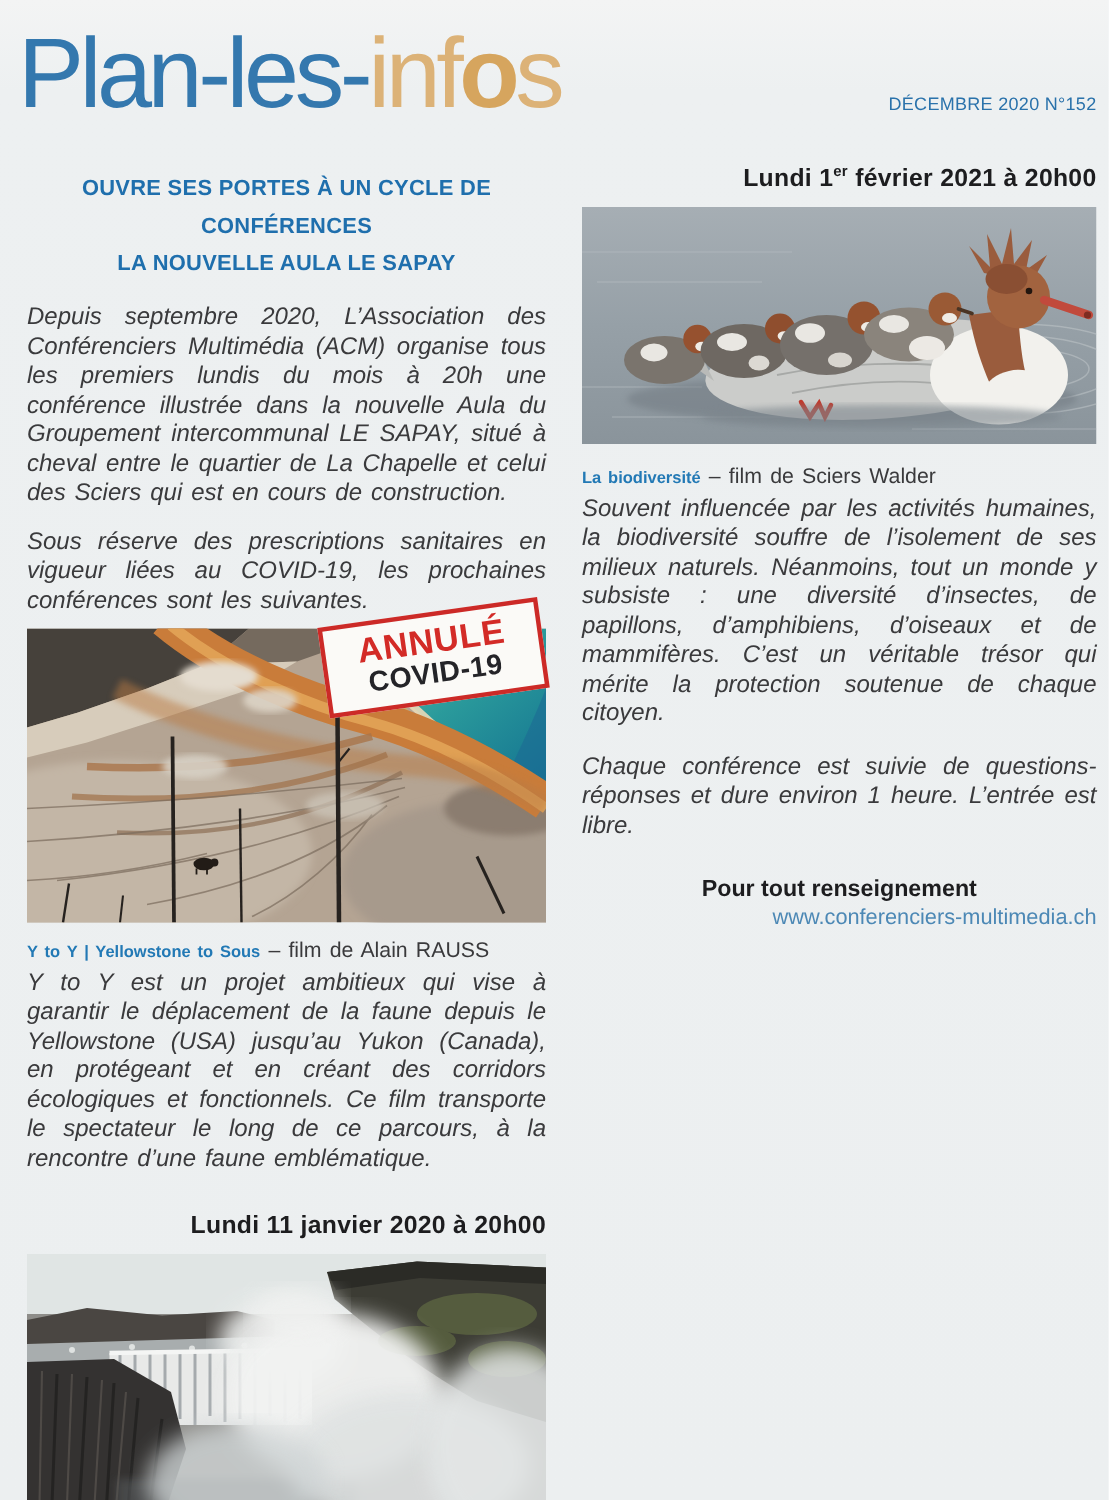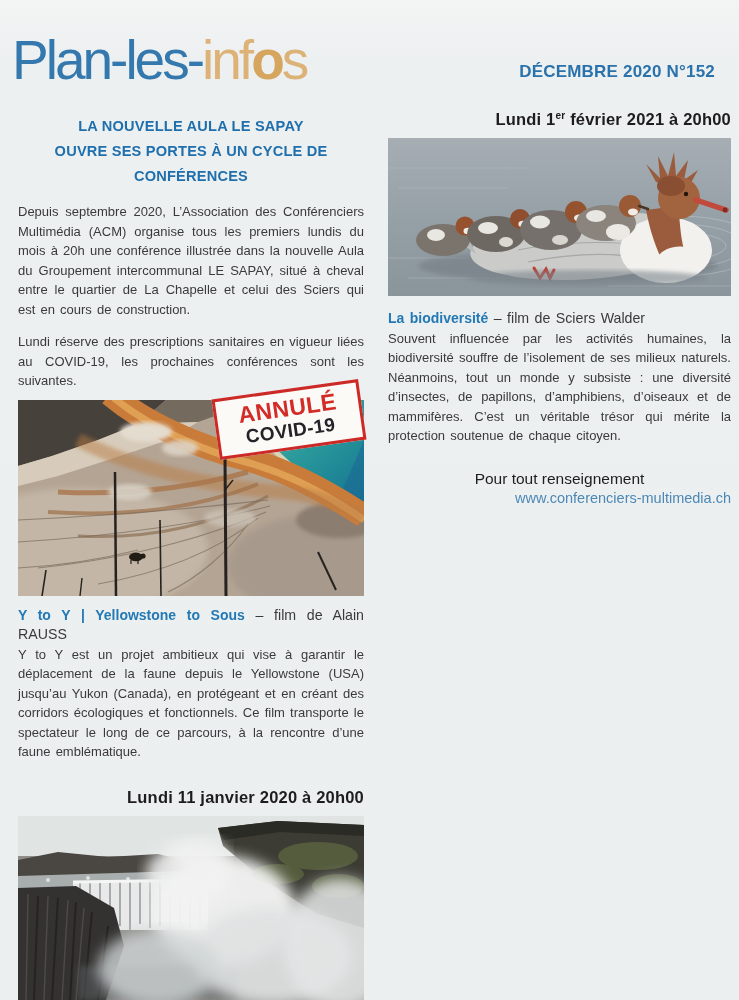--- a/index.html
+++ b/index.html
@@ -5,88 +5,88 @@
   html,body { margin:0; padding:0; }
   .page {
     position:relative; width:739px; height:1000px; overflow:hidden;
     background:linear-gradient(180deg,#f3f4f4 0%, #edf0f1 6%, #ecEFF0 100%);
     background-color:#edf0f1;
     font-family:"Liberation Sans", sans-serif;
     -webkit-font-smoothing:antialiased;
   }
   
   .masthead-title {
-    position:absolute; left:12px; top:12px; margin:0;
-    font-size:55px; font-weight:400; line-height:96px; letter-spacing:-3px;
+    position:absolute; left:12px; top:0px; margin:0;
+    font-size:66px; font-weight:400; line-height:96px; letter-spacing:-3px;
   }
   .t-blue { color:#3478ae; }
   .t-tan  { color:#dcb277; }
   .t-bold-o { color:#d6a55e; font-weight:700; }
   .issue {
-    position:absolute; right:24px; top:62px;
-    font-size:17px; font-weight:700; color:#2a72ab; letter-spacing:0.2px;
+    position:absolute; right:8px; top:62px;
+    font-size:12px; font-weight:400; color:#2a72ab; letter-spacing:0.2px;
   }
   
   .col-left  { position:absolute; left:18px;  top:104px; width:346px; }
   .col-right { position:absolute; left:388px; top:110px; width:343px; }
   .headline {
     margin:10px 0 0; text-align:center; color:#1f6fad;
     font-size:14.6px; font-weight:700; line-height:25px; letter-spacing:.2px;
   }
   .body-p {
-    margin:13px 0 0; font-size:13px; line-height:19.5px; color:#3a3a3c;
-    text-align:justify; word-spacing:1.5px;
+    margin:13px 0 0; font-size:16px; line-height:19.5px; color:#3a3a3c;
+    text-align:justify; word-spacing:1.5px;font-style:italic;
   }
   .date-h {
     margin:17px 0 0; font-size:16.5px; font-weight:700; color:#1d1d1f; letter-spacing:.2px;text-align:right;
   }
   .date-h sup { font-size:10px; line-height:0; }
   figure { margin:9px 0 0; position:relative; width:100%; }
   figure svg { display:block; }
   .cap {
     margin:10px 0 0; font-size:14.2px; line-height:19.5px; color:#3a3a3c;
     text-align:justify; word-spacing:1.5px;
   }
-  .cap-title { color:#2279b5; font-weight:700; font-size:14px; }
+  .cap-title { color:#2279b5; font-weight:700; font-size:11px; }
   .desc-p { margin:0; }
   .mt26 { margin-top:26px;margin-left:48px; }
   
   .stamp {
     position:absolute; top:-11px; right:1px; width:134px;
     padding:4px 4px 6px; background:#fbfaf7; border:3px solid #cc2a27;
     transform:rotate(-8deg); text-align:center;
   }
   .stamp-l1 { color:#d32b27; font-weight:700; font-size:23px; line-height:25px; letter-spacing:.5px; }
   .stamp-l2 { color:#242428; font-weight:700; font-size:19px; line-height:20px; letter-spacing:.3px; }
   
   .closing { margin-top:16px; }
   .info-label {
-    margin:24px 0 0; text-align:center; font-weight:400;
+    margin:24px 0 0; text-align:center; font-weight:700;
     font-size:15.5px; color:#1d1d1f;
   }
   .info-link {
     display:block; text-align:right; margin-top:2px;
     color:#4c88b5; font-size:14.5px; text-decoration:none;
   }
 </style>
 </head>
 <body>
 
 <div class="page">
 
   <h1 class="masthead-title"><span class="t-blue">Plan-les-</span><span class="t-tan">inf</span><span class="t-bold-o">o</span><span class="t-tan">s</span></h1>
   <div class="issue">DÉCEMBRE 2020 N°152</div>
 
   <section class="col-left">
     <h2 class="headline">
+      <div>OUVRE SES PORTES À UN CYCLE DE CONFÉRENCES</div>
       <div>LA NOUVELLE AULA LE SAPAY</div>
-      <div>OUVRE SES PORTES À UN CYCLE DE CONFÉRENCES</div>
     </h2>
     <p class="body-p">Depuis septembre 2020, L’Association des Conférenciers Multimédia (ACM) organise tous les premiers lundis du mois à 20h une conférence illustrée dans la nouvelle Aula du Groupement intercommunal LE SAPAY, situé à cheval entre le quartier de La Chapelle et celui des Sciers qui est en cours de construction.</p>
-    <p class="body-p">Lundi réserve des prescriptions sanitaires en vigueur liées au COVID-19, les prochaines conférences sont les suivantes.</p>
+    <p class="body-p">Sous réserve des prescriptions sanitaires en vigueur liées au COVID-19, les prochaines conférences sont les suivantes.</p>
 
 
     <figure>
       <svg width="346" height="196" viewBox="0 0 346 196" xmlns="http://www.w3.org/2000/svg">
         <defs>
           <linearGradient id="tealg" x1="0" y1="0" x2="1" y2="1">
             <stop offset="0" stop-color="#7cc7b4"></stop>
               <stop offset=".5" stop-color="#2a9a9b"></stop>
               <stop offset="1" stop-color="#116e90"></stop>
           </linearGradient>
@@ -302,18 +302,19 @@
           <path d="M251 68 L260 71" stroke="#4a3424" stroke-width="2.5" stroke-linecap="round"></path>
         </g>
         <path d="M146 130 L152 140 L158 131 L162 140 L166 132" stroke="#c0392b" stroke-width="3" fill="none" stroke-linecap="round"></path>
         <ellipse cx="200" cy="140" rx="120" ry="8" fill="#7d868d" opacity=".6" filter="url(#wb)"></ellipse>
       </svg>
     </figure>
 
     <p class="cap" style="margin-top:13px"><span class="cap-title">La biodiversité</span><span> – film de Sciers Walder</span></p>
     <p class="body-p desc-p">Souvent influencée par les activités humaines, la biodiversité souffre de l’isolement de ses milieux naturels. Néanmoins, tout un monde y subsiste : une diversité d’insectes, de papillons, d’amphibiens, d’oiseaux et de mammifères. C’est un véritable trésor qui mérite la protection soutenue de chaque citoyen.</p>
 
+    <p class="body-p closing">Chaque conférence est suivie de questions-réponses et dure environ 1 heure. L’entrée est libre.</p>
 
     <p class="info-label">Pour tout renseignement</p>
     <a class="info-link" href="#">www.conferenciers-multimedia.ch</a>
   </section>
 
 </div>
 
 </body></html>

